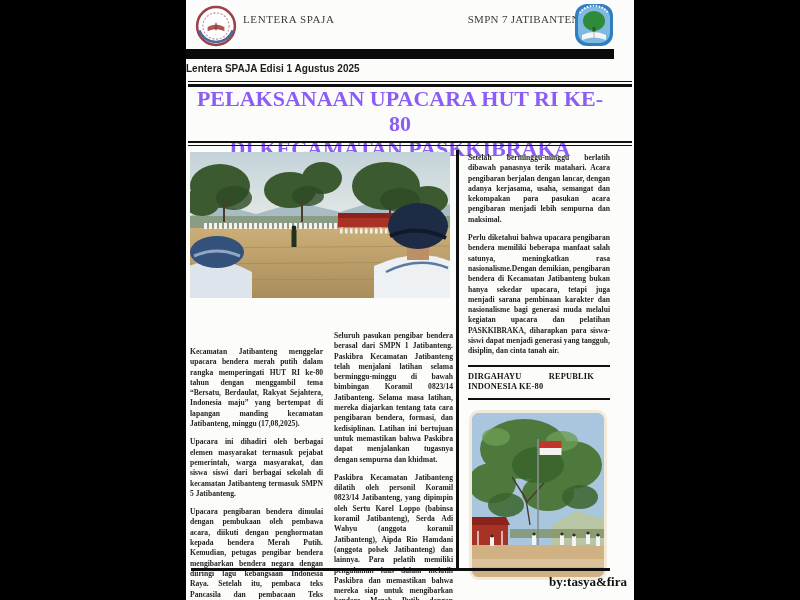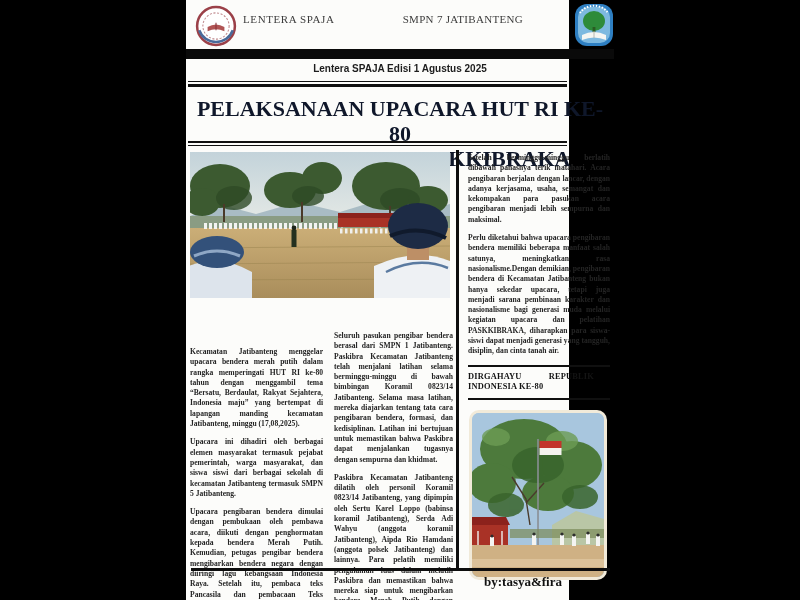--- a/index.html
+++ b/index.html
@@ -1,32 +1,32 @@
 <!DOCTYPE html>
 <html><head>
 <meta charset="utf-8">
 <style>
   html,body{margin:0;padding:0;}
   body{width:800px;height:600px;background:#000;position:relative;overflow:hidden;
        font-family:"Liberation Serif",serif;}
-  .page{position:absolute;left:186px;top:0;width:383px;height:600px;background:#fcfcfa;}
+  .page{position:absolute;left:186px;top:0;width:448px;height:600px;background:#fcfcfa;}
 
   
   .logo-left{position:absolute;left:9px;top:5px;width:42px;height:42px;}
   .np-name{position:absolute;left:57px;top:13px;font-size:11px;letter-spacing:.6px;color:#3c3c3c;}
   .school-name{position:absolute;right:46px;top:13px;font-size:11px;letter-spacing:.3px;color:#3c3c3c;}
   .logo-right{position:absolute;left:388px;top:3px;width:40px;height:44px;}
   .black-bar{position:absolute;left:0;top:49px;width:428px;height:10px;background:#0a0a0a;}
 
-  .edition{position:absolute;left:0;top:63px;width:428px;text-align:center;
+  .edition{position:absolute;left:0;top:63px;width:428px;
            font-family:"Liberation Sans",sans-serif;font-weight:bold;font-size:10px;color:#1d1d1d;}
   .rule-a{position:absolute;left:2px;right:2px;top:81px;height:2px;
           border-top:1px solid #101010;border-bottom:3px solid #101010;}
-  .headline{position:absolute;left:0;top:96px;width:428px;text-align:center;font-weight:bold;
-            font-size:22px;line-height:25px;color:#0f172a;}
+  .headline{position:absolute;left:0;top:86px;width:428px;text-align:center;font-weight:bold;
+            font-size:22px;line-height:25px;color:#8b5cf6;}
   .rule-b{position:absolute;left:2px;right:2px;top:141px;height:2px;
           border-top:2px solid #101010;border-bottom:1px solid #101010;}
 
   
   .content{position:absolute;left:4px;top:150px;width:420px;height:424px;}
   .photo-main{position:absolute;left:0;top:2px;width:260px;height:146px;overflow:hidden;}
   .col{font-size:7.6px;line-height:10.3px;text-align:justify;color:#242424;}
   .col p{margin:0 0 8px 0;font-weight:bold;}
   .col-left{position:absolute;left:0;top:153px;width:133px;margin-top:44px;}
   .col-mid{position:absolute;left:144px;top:153px;width:119px;margin-top:28px;}

